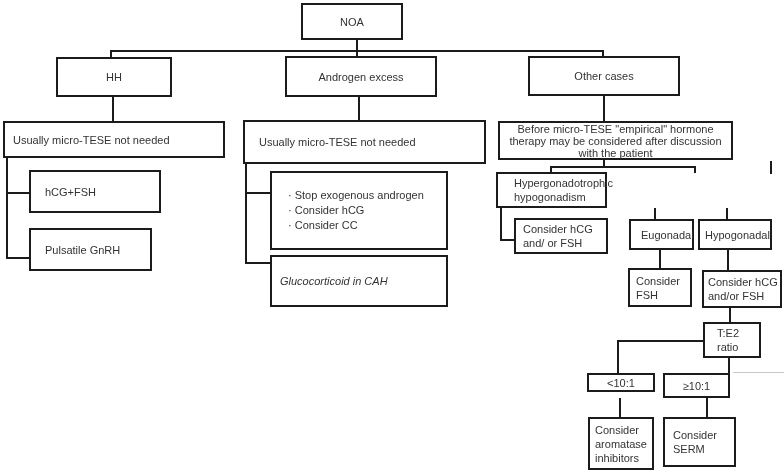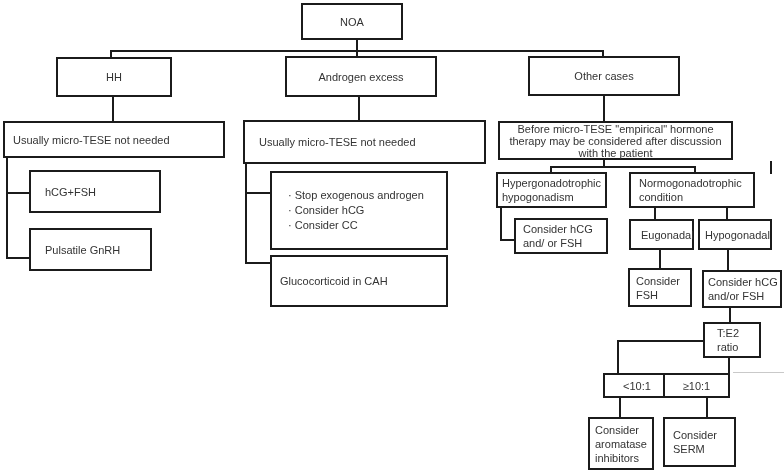--- a/index.html
+++ b/index.html
@@ -88,48 +88,46 @@
   <div class="box" style="left:243px;top:120px;width:243px;height:44px;padding-left:14px;">Usually micro-TESE not needed</div>
 
   <div class="box" style="left:29px;top:170px;width:132px;height:43px;padding-left:14px;">hCG+FSH</div>
 
   <div class="box" style="left:29px;top:228px;width:123px;height:43px;padding-left:14px;">Pulsatile GnRH</div>
 
   <div class="box" style="left:270px;top:171px;width:178px;height:79px;padding-left:16px;line-height:15px;">· Stop exogenous androgen
 · Consider hCG
 · Consider CC</div>
 
-  <div class="box" style="left:270px;top:255px;width:178px;height:52px;padding-left:8px;">Glucocorticoid in CAH</div>
+  <div class="box" style="left:270px;top:255px;width:178px;height:52px;padding-left:8px;font-style:italic;">Glucocorticoid in CAH</div>
 
   <div class="box center" style="left:498px;top:121px;width:235px;height:39px;line-height:12px;">Before micro-TESE "empirical" hormone
 therapy may be considered after discussion
 with the patient</div>
 
-  <div class="box" style="left:496px;top:172px;width:111px;height:36px;padding-left:4px;">Hypergonadotrophic
+  <div class="box" style="left:496px;top:172px;width:111px;height:36px;padding-left:16px;">Hypergonadotrophic
 hypogonadism</div>
 
-  <div class="box" style="left:629px;top:172px;width:126px;height:36px;padding-left:8px;">Normogonadotrophic
-condition</div>
 
   <div class="box" style="left:514px;top:218px;width:94px;height:36px;padding-left:7px;">Consider hCG
 and/ or FSH</div>
 
   <div class="box" style="left:629px;top:219px;width:65px;height:31px;padding-left:10px;">Eugonadal</div>
 
   <div class="box" style="left:698px;top:219px;width:74px;height:31px;padding-left:5px;">Hypogonadal</div>
 
   <div class="box" style="left:628px;top:268px;width:64px;height:39px;padding-left:6px;">Consider
 FSH</div>
 
   <div class="box" style="left:702px;top:270px;width:80px;height:38px;padding-left:4px;">Consider hCG
 and/or FSH</div>
 
   <div class="box" style="left:703px;top:322px;width:58px;height:36px;padding-left:12px;">T:E2 ratio</div>
 
-  <div class="box center" style="left:587px;top:373px;width:68px;height:25px;margin-left:16px;">&lt;10:1</div>
+  <div class="box center" style="left:587px;top:373px;width:68px;height:19px;">&lt;10:1</div>
 
   <div class="box center" style="left:663px;top:373px;width:67px;height:25px;">≥10:1</div>
 
   <div class="box" style="left:588px;top:417px;width:66px;height:53px;padding-left:5px;">Consider
 aromatase
 inhibitors</div>
 
   <div class="box" style="left:663px;top:417px;width:73px;height:50px;padding-left:8px;">Consider
 SERM</div>
 

